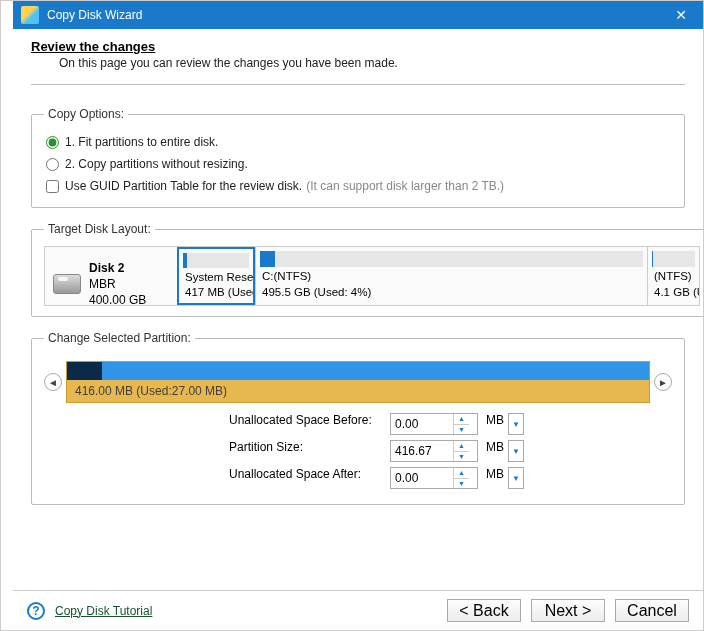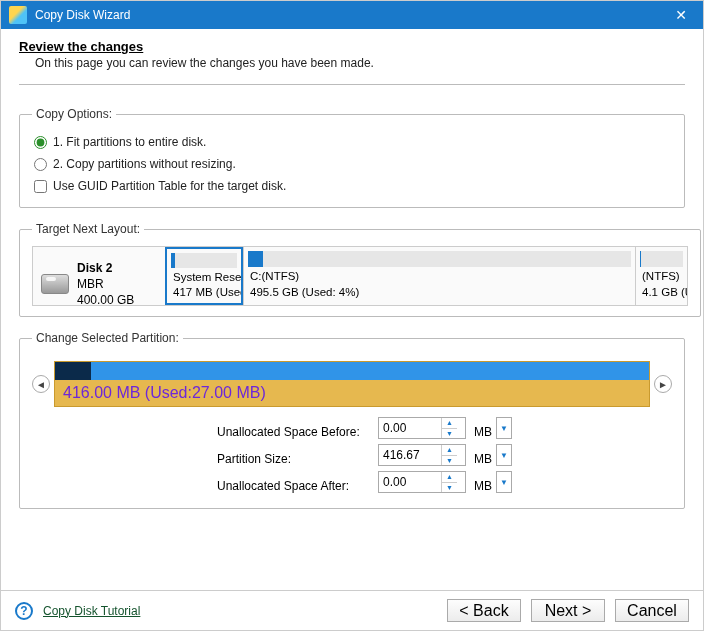--- a/index.html
+++ b/index.html
@@ -12,20 +12,21 @@
     height: 631px;
     overflow: hidden;
   }
   .window {
     width: 704px;
     height: 631px;
     background: #fff;
     display: flex;
     flex-direction: column;
     border: 1px solid #ccc;
+    padding-left: 12px;
   }
   .titlebar {
     background: #1979ca;
     color: #fff;
     height: 28px;
     display: flex;
     align-items: center;
     padding: 0 8px;
     font-size: 12px;
   }
@@ -43,21 +44,21 @@
   }
   .header {
     padding: 10px 18px 14px;
   }
   .header .heading {
     font-weight: bold;
     font-size: 13px;
     text-decoration: underline;
   }
   .header .subheading {
-    margin-left: 16px;
+    margin-left: 28px;
     margin-top: 2px;
     color: #222;
   }
   .hr {
     border: none;
     border-top: 1px solid #bbb;
     margin: 0 18px 8px;
   }
   .body {
     padding: 4px 18px 0;
@@ -176,30 +177,30 @@
     height: 18px;
     background: #3094e8;
     position: relative;
   }
   .part-editor .bar-row .dark {
     position:absolute;left:0;top:0;bottom:0;width:6%;
     background:#0b2a4a;
   }
   .part-editor .label-row {
     padding: 4px 8px;
-    font-size: 16px;
-    color: #6d28d9;
+    font-size: 12px;
+    color: #404040;
   }
 
   .form-rows {
     margin: 8px 0 4px;
   }
   .form-row {
     display: flex;
-    align-items: flex-end;
+    align-items: flex-start;
     margin: 5px 0;
   }
   .form-row .lbl {
     width: 200px;
     text-align: left;
     padding-left: 200px;
     box-sizing: content-box;
   }
   .form-row .lbl { width: auto; min-width: 155px; padding-left: 185px; }
   .numbox {
@@ -291,26 +292,27 @@
       <label class="opt-row">
         <input type="radio" name="copyopt" checked="" style="">
         <span>1. Fit partitions to entire disk.</span>
       </label>
       <label class="opt-row">
         <input type="radio" name="copyopt" style="">
         <span>2. Copy partitions without resizing.</span>
       </label>
       <label class="opt-row">
         <input type="checkbox" class="chk" style="">
-        <span>Use GUID Partition Table for the target disk.</span>
+        <span>Use GUID Partition Table for the review disk.</span>
+        <span class="hint">(It can support disk larger than 2 TB.)</span>
       </label>
     </fieldset>
 
     <fieldset>
-      <legend>Target Next Layout:</legend>
+      <legend>Target Disk Layout:</legend>
       <div class="disk-layout">
         <div class="disk-info">
           <div class="disk-icon"></div>
           <div class="disk-text">
             <div>Disk 2</div>
             <div>MBR</div>
             <div>400.00 GB</div>
           </div>
         </div>
         <div class="partition selected" style="width:78px">

